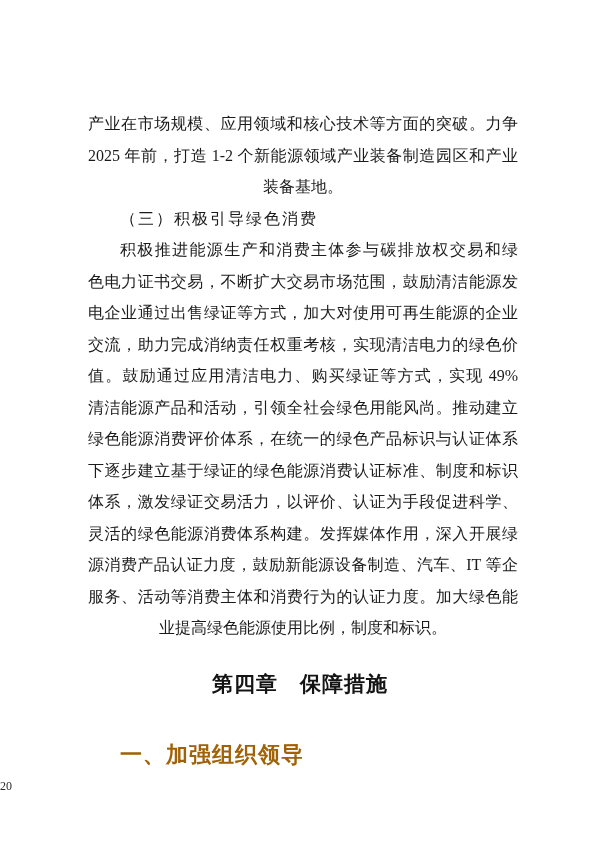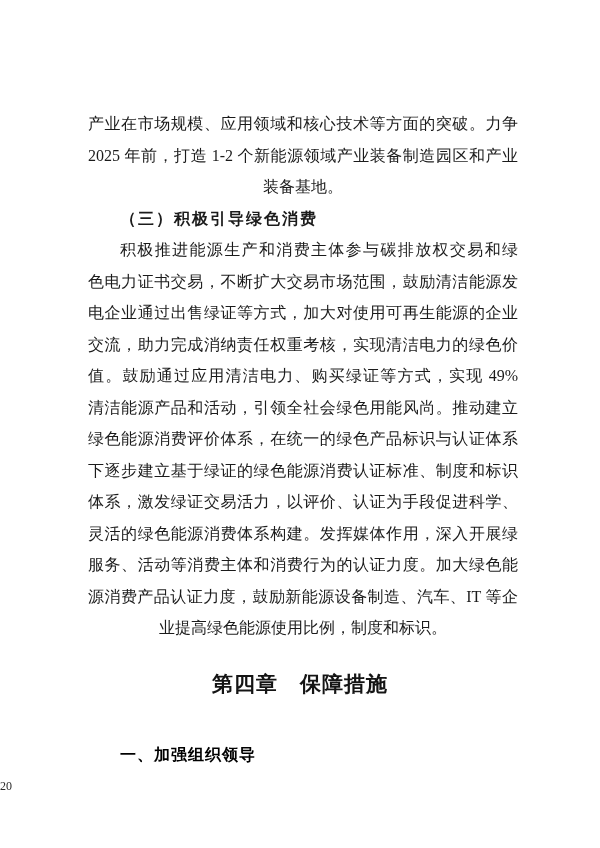--- a/index.html
+++ b/index.html
@@ -39,21 +39,21 @@
     text-align: justify;
     text-align-last: justify;
     text-justify: inter-character;
     text-indent: 2em;
   }
   .line.plain {
     text-align: center;
   }
   .line.subheading {
     text-indent: 2em;
-    font-weight: bold;
+    font-weight: normal;
     letter-spacing: 2px;
   }
   .chapter-heading {
     position: absolute;
     left: 0;
     top: 668px;
     width: 600px;
     text-align: center;
     font-family: "Liberation Sans", sans-serif;
     font-weight: bold;
@@ -61,24 +61,24 @@
     line-height: 32px;
     letter-spacing: 1px;
     color: #141414;
   }
   .section-heading {
     position: absolute;
     left: 120px;
     top: 742px;
     font-family: "Liberation Sans", sans-serif;
     font-weight: bold;
-    font-size: 16px;
+    font-size: 22px;
     line-height: 26px;
     letter-spacing: 1px;
-    color: #000000;
+    color: #a16207;
   }
   .page-number {
     position: absolute;
     left: 0;
     top: 777px;
     width: 600px;
     text-align: left;
     font-size: 12px;
     line-height: 18px;
     color: #2a2a2a;
@@ -97,22 +97,22 @@
       <div class="line justify-indent">积极推进能源生产和消费主体参与碳排放权交易和绿</div>
       <div class="line justify">色电力证书交易，不断扩大交易市场范围，鼓励清洁能源发</div>
       <div class="line justify">电企业通过出售绿证等方式，加大对使用可再生能源的企业</div>
       <div class="line justify">交流，助力完成消纳责任权重考核，实现清洁电力的绿色价</div>
       <div class="line justify">值。鼓励通过应用清洁电力、购买绿证等方式，实现 49%</div>
       <div class="line justify">清洁能源产品和活动，引领全社会绿色用能风尚。推动建立</div>
       <div class="line justify">绿色能源消费评价体系，在统一的绿色产品标识与认证体系</div>
       <div class="line justify">下逐步建立基于绿证的绿色能源消费认证标准、制度和标识</div>
       <div class="line justify">体系，激发绿证交易活力，以评价、认证为手段促进科学、</div>
       <div class="line justify">灵活的绿色能源消费体系构建。发挥媒体作用，深入开展绿</div>
+      <div class="line justify">源消费产品认证力度，鼓励新能源设备制造、汽车、IT 等企</div>
       <div class="line justify">服务、活动等消费主体和消费行为的认证力度。加大绿色能</div>
-      <div class="line justify">源消费产品认证力度，鼓励新能源设备制造、汽车、IT 等企</div>
       <div class="line plain">业提高绿色能源使用比例，制度和标识。</div>
     </div>
 
   <div class="chapter-heading">第四章　保障措施</div>
 
   <div class="section-heading">一、加强组织领导</div>
 
   <div class="page-number">20</div>
 
 </div>

